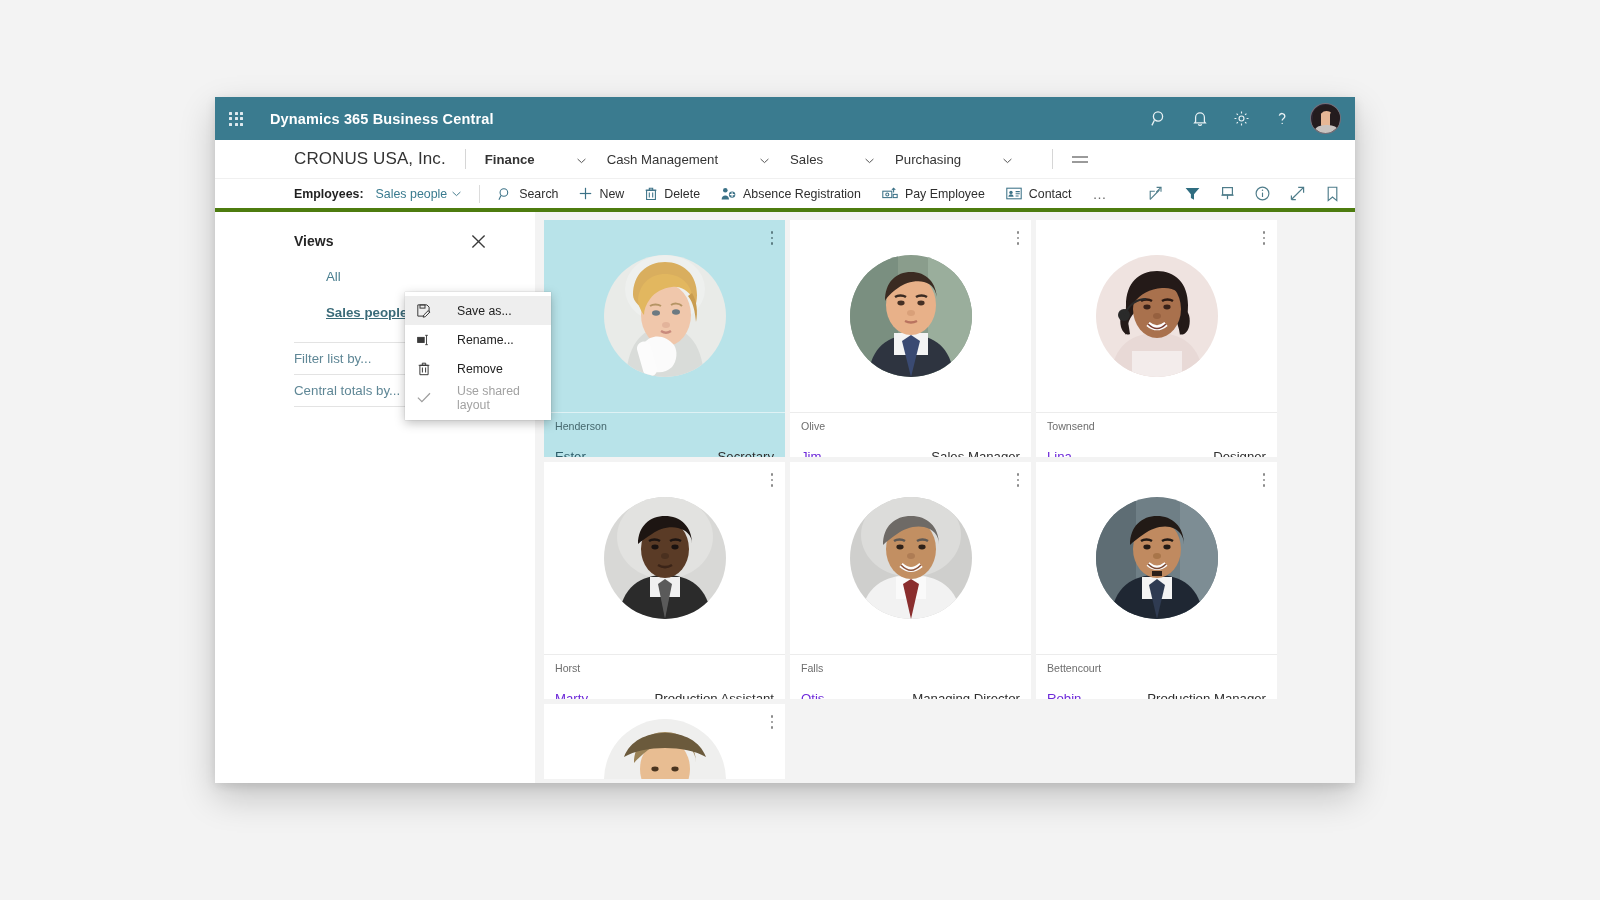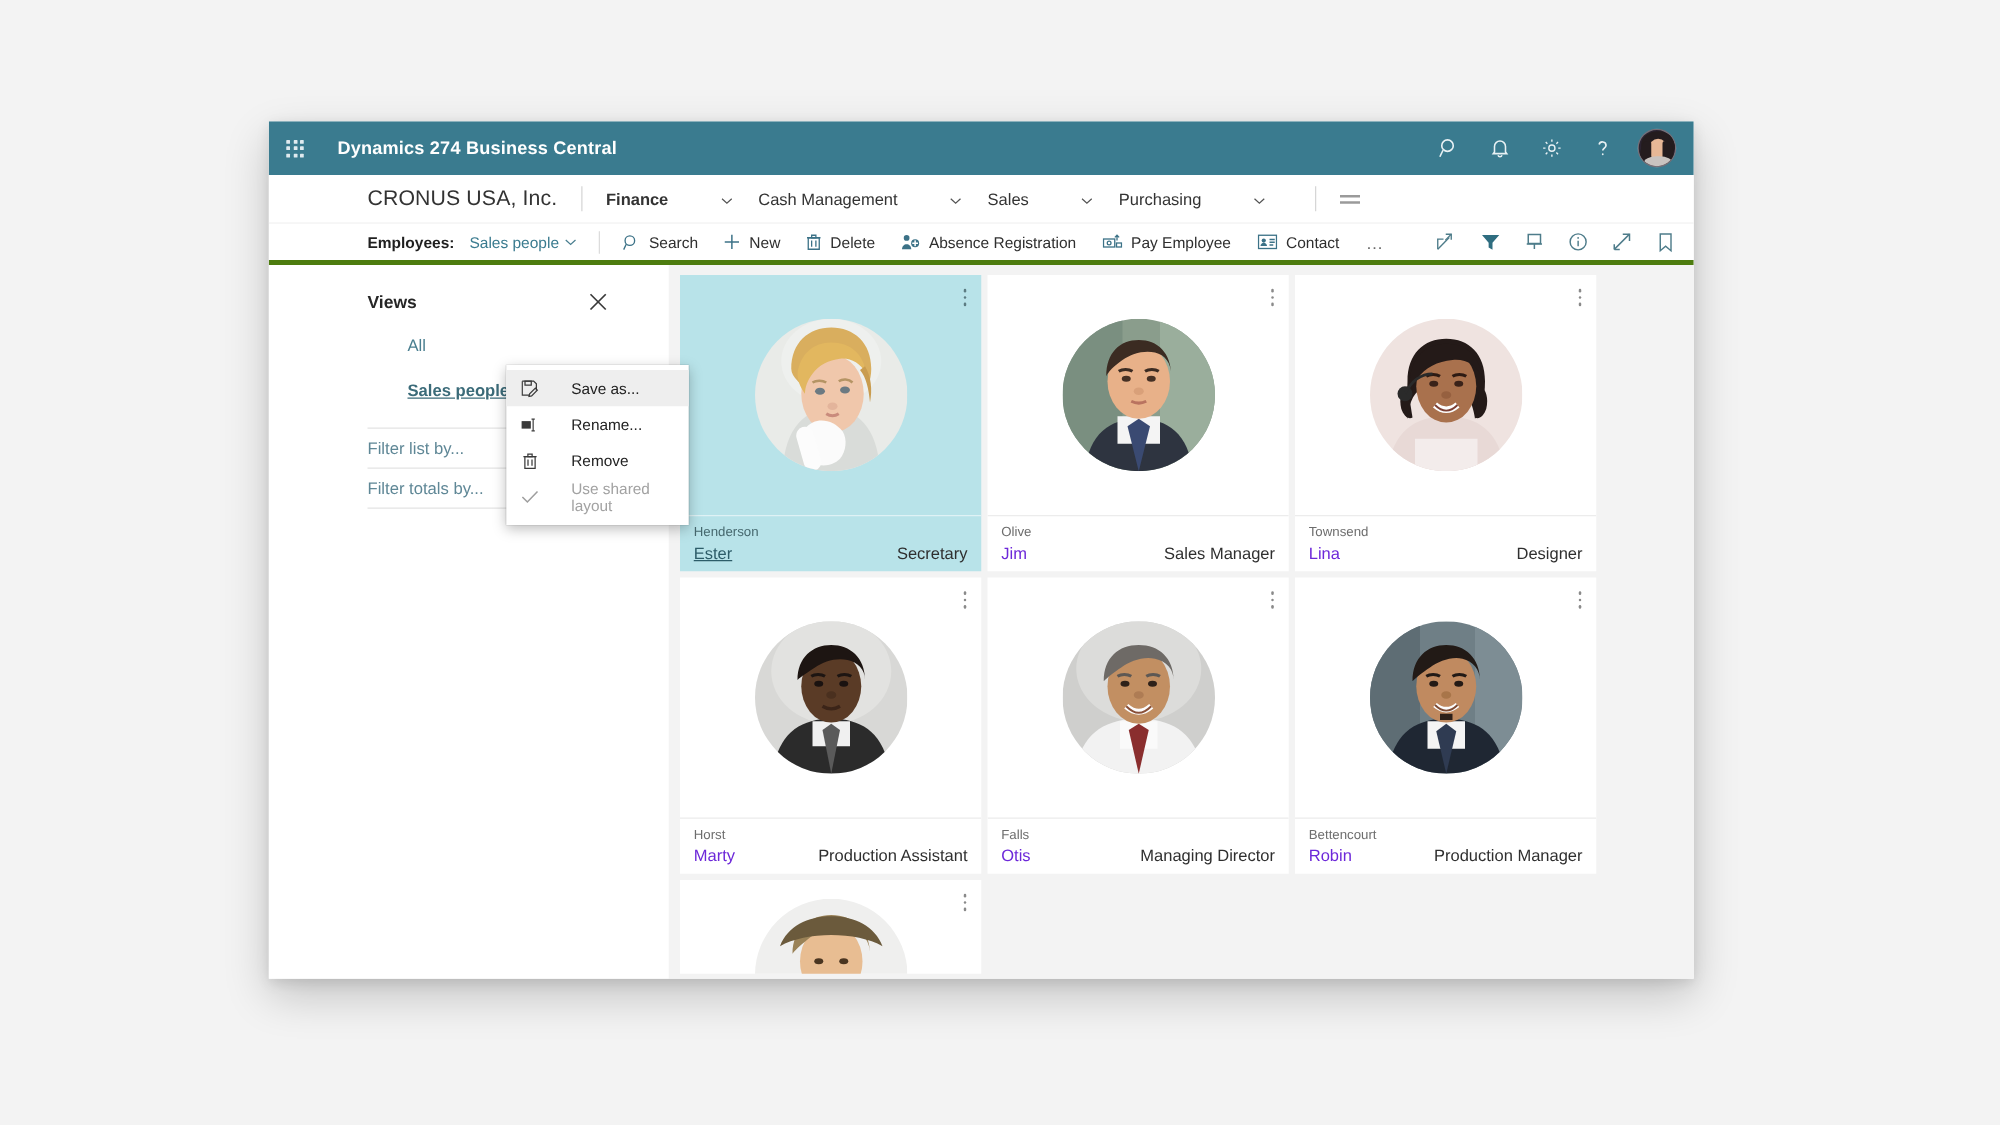--- a/index.html
+++ b/index.html
@@ -237,21 +237,21 @@
   .card.sel .dots i { background:#5c7c82; }
   .pbox { width:122px; height:122px; border-radius:50%; overflow:hidden; position:relative; }
   .card .meta {
     border-top: 1px solid #ececec;
     padding: 7px 11px 9px 11px;
     height: 45px;
   }
   .card.sel .meta { border-top: 1px solid rgba(255,255,255,.55); }
   .surname { font-size: 10.6px; color:#6d6d6d; line-height:13px; }
   .card.sel .surname { color:#46686e; }
-  .row2 { display:flex; align-items:center; margin-top:2px; }
+  .row2 { display:flex; align-items:center; margin-top:16px; }
   .given {
     font-size: 13.2px; color:#6d28d9; cursor:pointer;
   }
   .card.sel .given { color:#2d5d69; text-decoration:underline; }
   .jobtitle { margin-left:auto; font-size:13.2px; color:#2f2f2f; }
   .card.partial { height: 75px; }
   .card.partial .photo { height: 75px; align-items:flex-end; overflow:hidden; }
   .card.partial .pbox { margin-bottom:-62px; }
 </style>
 </head>
@@ -265,21 +265,21 @@
         <i></i>
           <i></i>
           <i></i>
           <i></i>
           <i></i>
           <i></i>
           <i></i>
           <i></i>
           <i></i>
       </div>
-      <div class="app-title">Dynamics 274 Business Central</div>
+      <div class="app-title">Dynamics 365 Business Central</div>
       <div class="topbar-right">
         <div class="tb-ico">
           <svg width="17" height="17" viewBox="0 0 17 17" fill="none" stroke="#e8f1f4" stroke-width="1.3">
             <circle cx="7" cy="6.5" r="4.6"></circle>
               <line x1="3.4" y1="10.2" x2="0.9" y2="15.4"></line>
           </svg>
         </div>
         <div class="tb-ico">
           <svg width="16" height="17" viewBox="0 0 16 17" fill="none" stroke="#e8f1f4" stroke-width="1.25">
             <path d="M3.6 11.6V7.2a4.4 4.4 0 018.8 0v4.4l1 1.3H2.6z"></path>
@@ -505,21 +505,21 @@
         </div>
 
         <div class="vsep"></div>
 
         <div class="filter-row">
           <span>Filter list by...</span>
         </div>
         <div class="filter-line"></div>
 
         <div class="filter-row">
-          <span>Filter totals by...</span>
+          <span>Central totals by...</span>
         </div>
         <div class="filter-line"></div>
 
         <div class="ctxmenu">
           <div class="ctx-item hover">
             <span class="ctx-ico">
               <svg width="14" height="14" viewBox="0 0 14 14" fill="none" stroke="#3a3a3a" stroke-width="1">
                 <path d="M0.8 0.9h9.1l2.2 2.2v5.3"></path>
                   <path d="M0.8 0.9v11.2h5.6"></path>
                 <rect x="3" y="0.9" width="5" height="3.2"></rect>

